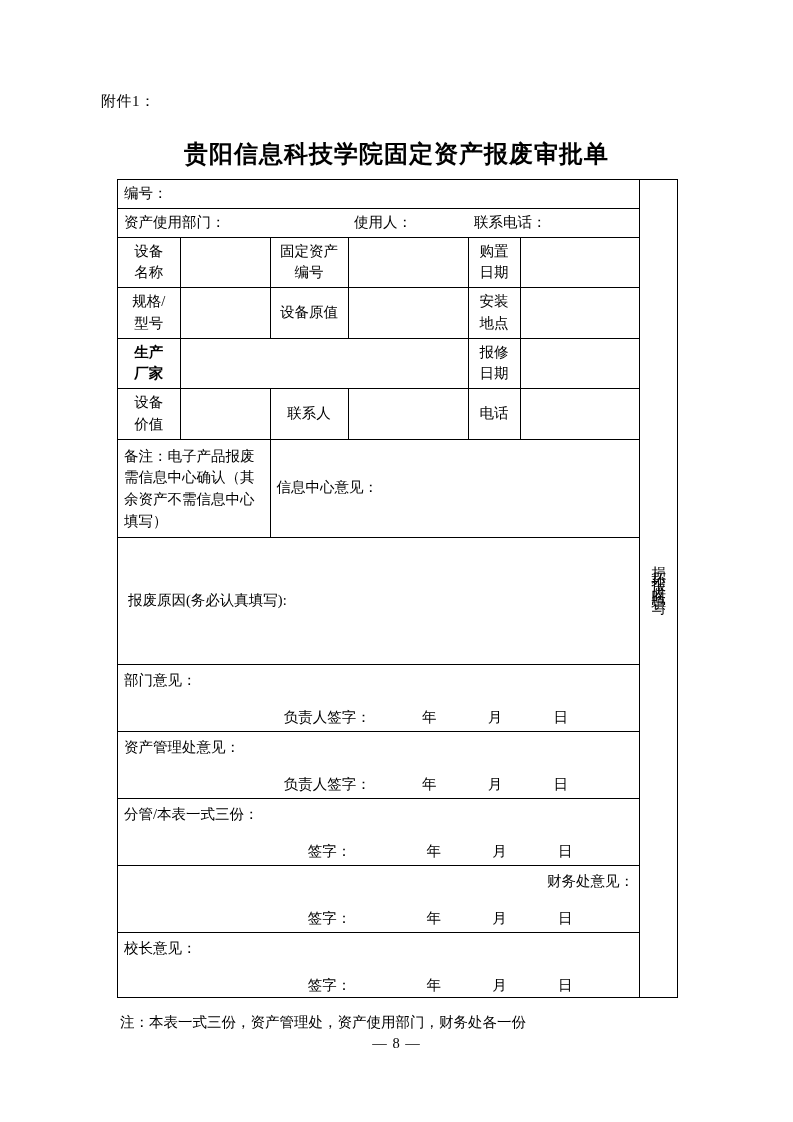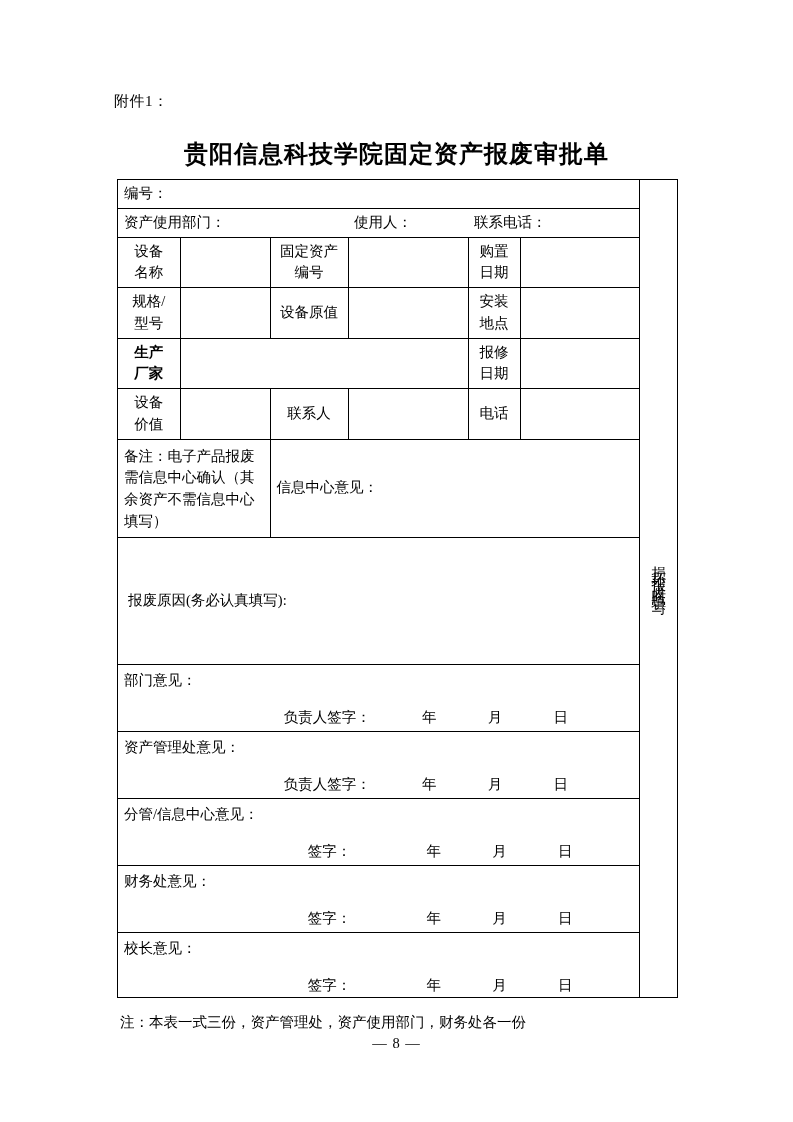--- a/index.html
+++ b/index.html
@@ -16,21 +16,21 @@
     overflow: hidden;
   }
   .page {
     position: absolute;
     left: 0; top: 0;
     width: 793px;
     height: 1122px;
   }
   .attachment-label {
     position: absolute;
-    left: 114px;
+    left: 101px;
     top: 92px;
     font-size: 15px;
     letter-spacing: 0.5px;
   }
   .doc-title {
     position: absolute;
     left: 0;
     top: 138px;
     width: 793px;
     text-align: center;
@@ -266,37 +266,37 @@
                       <span class="sp-3"></span>
                       <span>月</span>
                       <span class="sp-3"></span>
                       <span>日</span>
                     </div>
                   </td>
                 </tr>
 
                 <tr>
                   <td class="l" colspan="7" style="border-left:0;border-right:0;height:66px;vertical-align:top;padding:0;">
-                    <div style="padding:5px 6px 0 6px;">分管/信息中心意见：</div>
+                    <div style="padding:5px 6px 0 6px;">分管/本表一式三份：</div>
                     <div style="padding:16px 6px 0 6px;text-align:left;">
                       <span class="sp-1"></span><span class="sp-1"></span><span class="sp-2"></span><span style="display:inline-block;width:24px;"></span>
                       <span>签字：</span>
                       <span class="sp-2"></span><span style="display:inline-block;width:24px;"></span>
                       <span>年</span>
                       <span class="sp-3"></span>
                       <span>月</span>
                       <span class="sp-3"></span>
                       <span>日</span>
                     </div>
                   </td>
                 </tr>
 
                 <tr>
                   <td class="l" colspan="7" style="border-left:0;border-right:0;height:66px;vertical-align:top;padding:0;">
-                    <div style="padding:5px 6px 0 6px;">财务处意见：</div>
+                    <div style="padding:5px 6px 0 6px;text-align:right;">财务处意见：</div>
                     <div style="padding:16px 6px 0 6px;text-align:left;">
                       <span class="sp-1"></span><span class="sp-1"></span><span class="sp-2"></span><span style="display:inline-block;width:24px;"></span>
                       <span>签字：</span>
                       <span class="sp-2"></span><span style="display:inline-block;width:24px;"></span>
                       <span>年</span>
                       <span class="sp-3"></span>
                       <span>月</span>
                       <span class="sp-3"></span>
                       <span>日</span>
                     </div>

